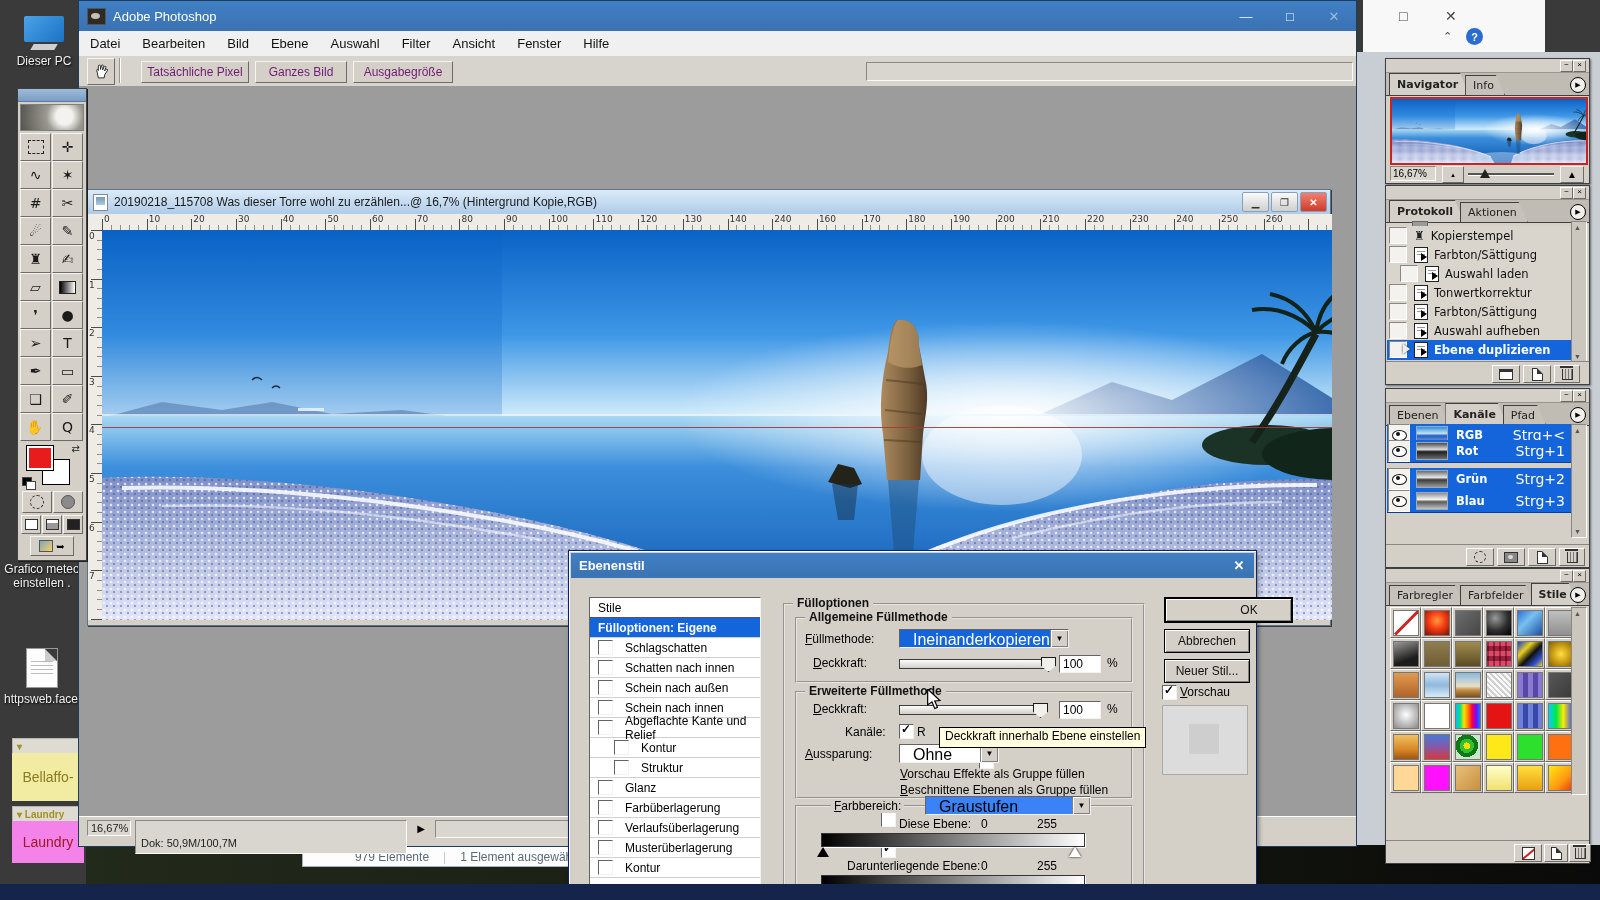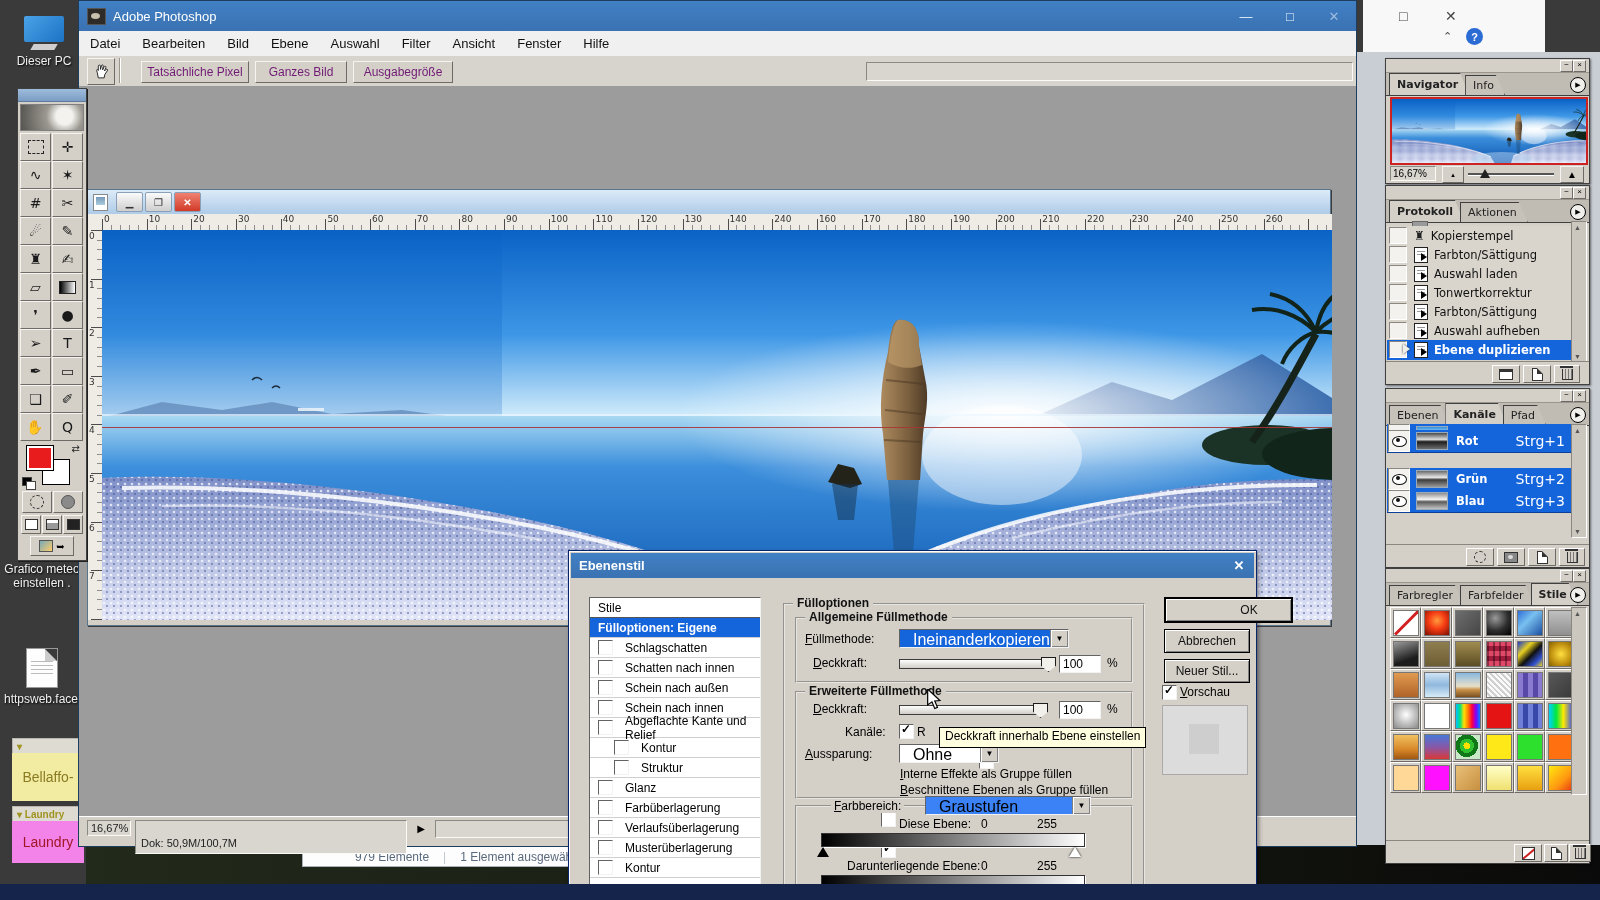--- a/index.html
+++ b/index.html
@@ -277,20 +277,21 @@
     <div class="abs sunk" style="left:787px;top:6px;width:485px;height:17px;"></div>
   <div class="opt-btn bev-out" style="left: 62px; width: 106px; display: flex; align-items: center; justify-content: center;">Tatsächliche Pixel</div>
         <div class="opt-btn bev-out" style="left: 176px; width: 90px; display: flex; align-items: center; justify-content: center;">Ganzes Bild</div>
         <div class="opt-btn bev-out" style="left: 274px; width: 98px; display: flex; align-items: center; justify-content: center;">Ausgabegröße</div>
       </div>
   <div id="workspace">
 
     <div id="doc-window" class="abs">
       <div id="doc-titlebar">
         <div class="doc-icon"></div>
+        <span style="overflow:hidden;white-space:nowrap;flex:1;">20190218_115708 Was dieser Torre wohl zu erzählen...@ 16,7% (Hintergrund Kopie,RGB)</span>
         <div class="doc-btn">▁</div>
         <div class="doc-btn">❐</div>
         <div class="doc-btn close" style="margin-right:3px;">✕</div>
       </div>
       <div id="ruler-corner"></div>
       <div id="ruler-top">
             <div class="minor"></div>
             <div class="major"></div>
             <span class="rlabel" style="left: 2px;">0</span>
             <span class="rlabel" style="left: 46.68px;">10</span>
@@ -576,21 +577,21 @@
         <div class="hrow" style="top: 40px;">
           <div class="well"></div>
           <div class="hicon hicon-stamp">♜</div>
           <span>Kopierstempel</span>
         </div>
         <div class="hrow" style="top: 59px;">
           <div class="well"></div>
           <div class="hicon hicon-doc"></div>
           <span>Farbton/Sättigung</span>
         </div>
-        <div class="hrow" style="top: 78px;">
+        <div class="hrow" style="top: 78px; padding-left: 11px;">
           <div class="well"></div>
           <div class="hicon hicon-doc"></div>
           <span>Auswahl laden</span>
         </div>
         <div class="hrow" style="top: 97px;">
           <div class="well"></div>
           <div class="hicon hicon-doc"></div>
           <span>Tonwertkorrektur</span>
         </div>
         <div class="hrow" style="top: 116px;">
@@ -640,21 +641,21 @@
   </div>
   <div id="channel-list">
         <div class="chrow" style="top: 35px;">
           <div class="well">
             <div class="eye"></div>
           </div>
           <div class="thumb" style="background: linear-gradient(rgb(46, 143, 224) 0%, rgb(191, 226, 246) 40%, rgb(32, 96, 192) 55%, rgb(147, 166, 224) 100%);"></div>
           <span class="nm">RGB</span>
           <span class="sc">Strg+&lt;</span>
         </div>
-        <div class="chrow" style="top: 41px;">
+        <div class="chrow" style="top: 51px;">
           <div class="well">
             <div class="eye"></div>
           </div>
           <div class="thumb" style="background: linear-gradient(rgb(74, 74, 74) 0%, rgb(220, 220, 220) 40%, rgb(30, 30, 30) 55%, rgb(110, 110, 110) 100%);"></div>
           <span class="nm">Rot</span>
           <span class="sc">Strg+1</span>
         </div>
         <div class="chrow" style="top: 79px;">
           <div class="well">
             <div class="eye"></div>
@@ -917,21 +918,21 @@
     <span class="dlg-label" style="left:120px;top:32px;">R</span>
     <div class="cb ck abs" style="left:142px;top:31px;"></div>
     <span class="dlg-label" style="left:160px;top:32px;">G</span>
     <div class="cb ck abs" style="left:182px;top:31px;"></div>
     <span class="dlg-label acc" style="left:8px;top:54px;">Aussparung:</span>
     <div class="dd abs" style="left:102px;top:51px;width:100px;">
       <div class="val">Ohne</div>
       <div class="dbtn">▼</div>
     </div>
     <div class="cb abs" style="left:84px;top:74px;"></div>
-    <span class="dlg-label acc" style="left:103px;top:74px;">Interne Effekte als Gruppe füllen</span>
+    <span class="dlg-label acc" style="left:103px;top:74px;">Vorschau Effekte als Gruppe füllen</span>
     <div class="cb ck abs" style="left:84px;top:90px;"></div>
     <span class="dlg-label acc" style="left:103px;top:90px;">Beschnittene Ebenen als Gruppe füllen</span>
   </div>
 
   <div class="abs grp" style="left:226px;top:254px;width:334px;height:92px;"></div>
   <span class="dlg-label acc" style="left:262px;top:248px;background:#d4d0c8;padding:0 3px;">Farbbereich:</span>
   <div class="dd abs" style="left:356px;top:245px;width:166px;background:#3b82f6;">
     <div class="val">Graustufen</div>
     <div class="dbtn">▼</div>
   </div>

